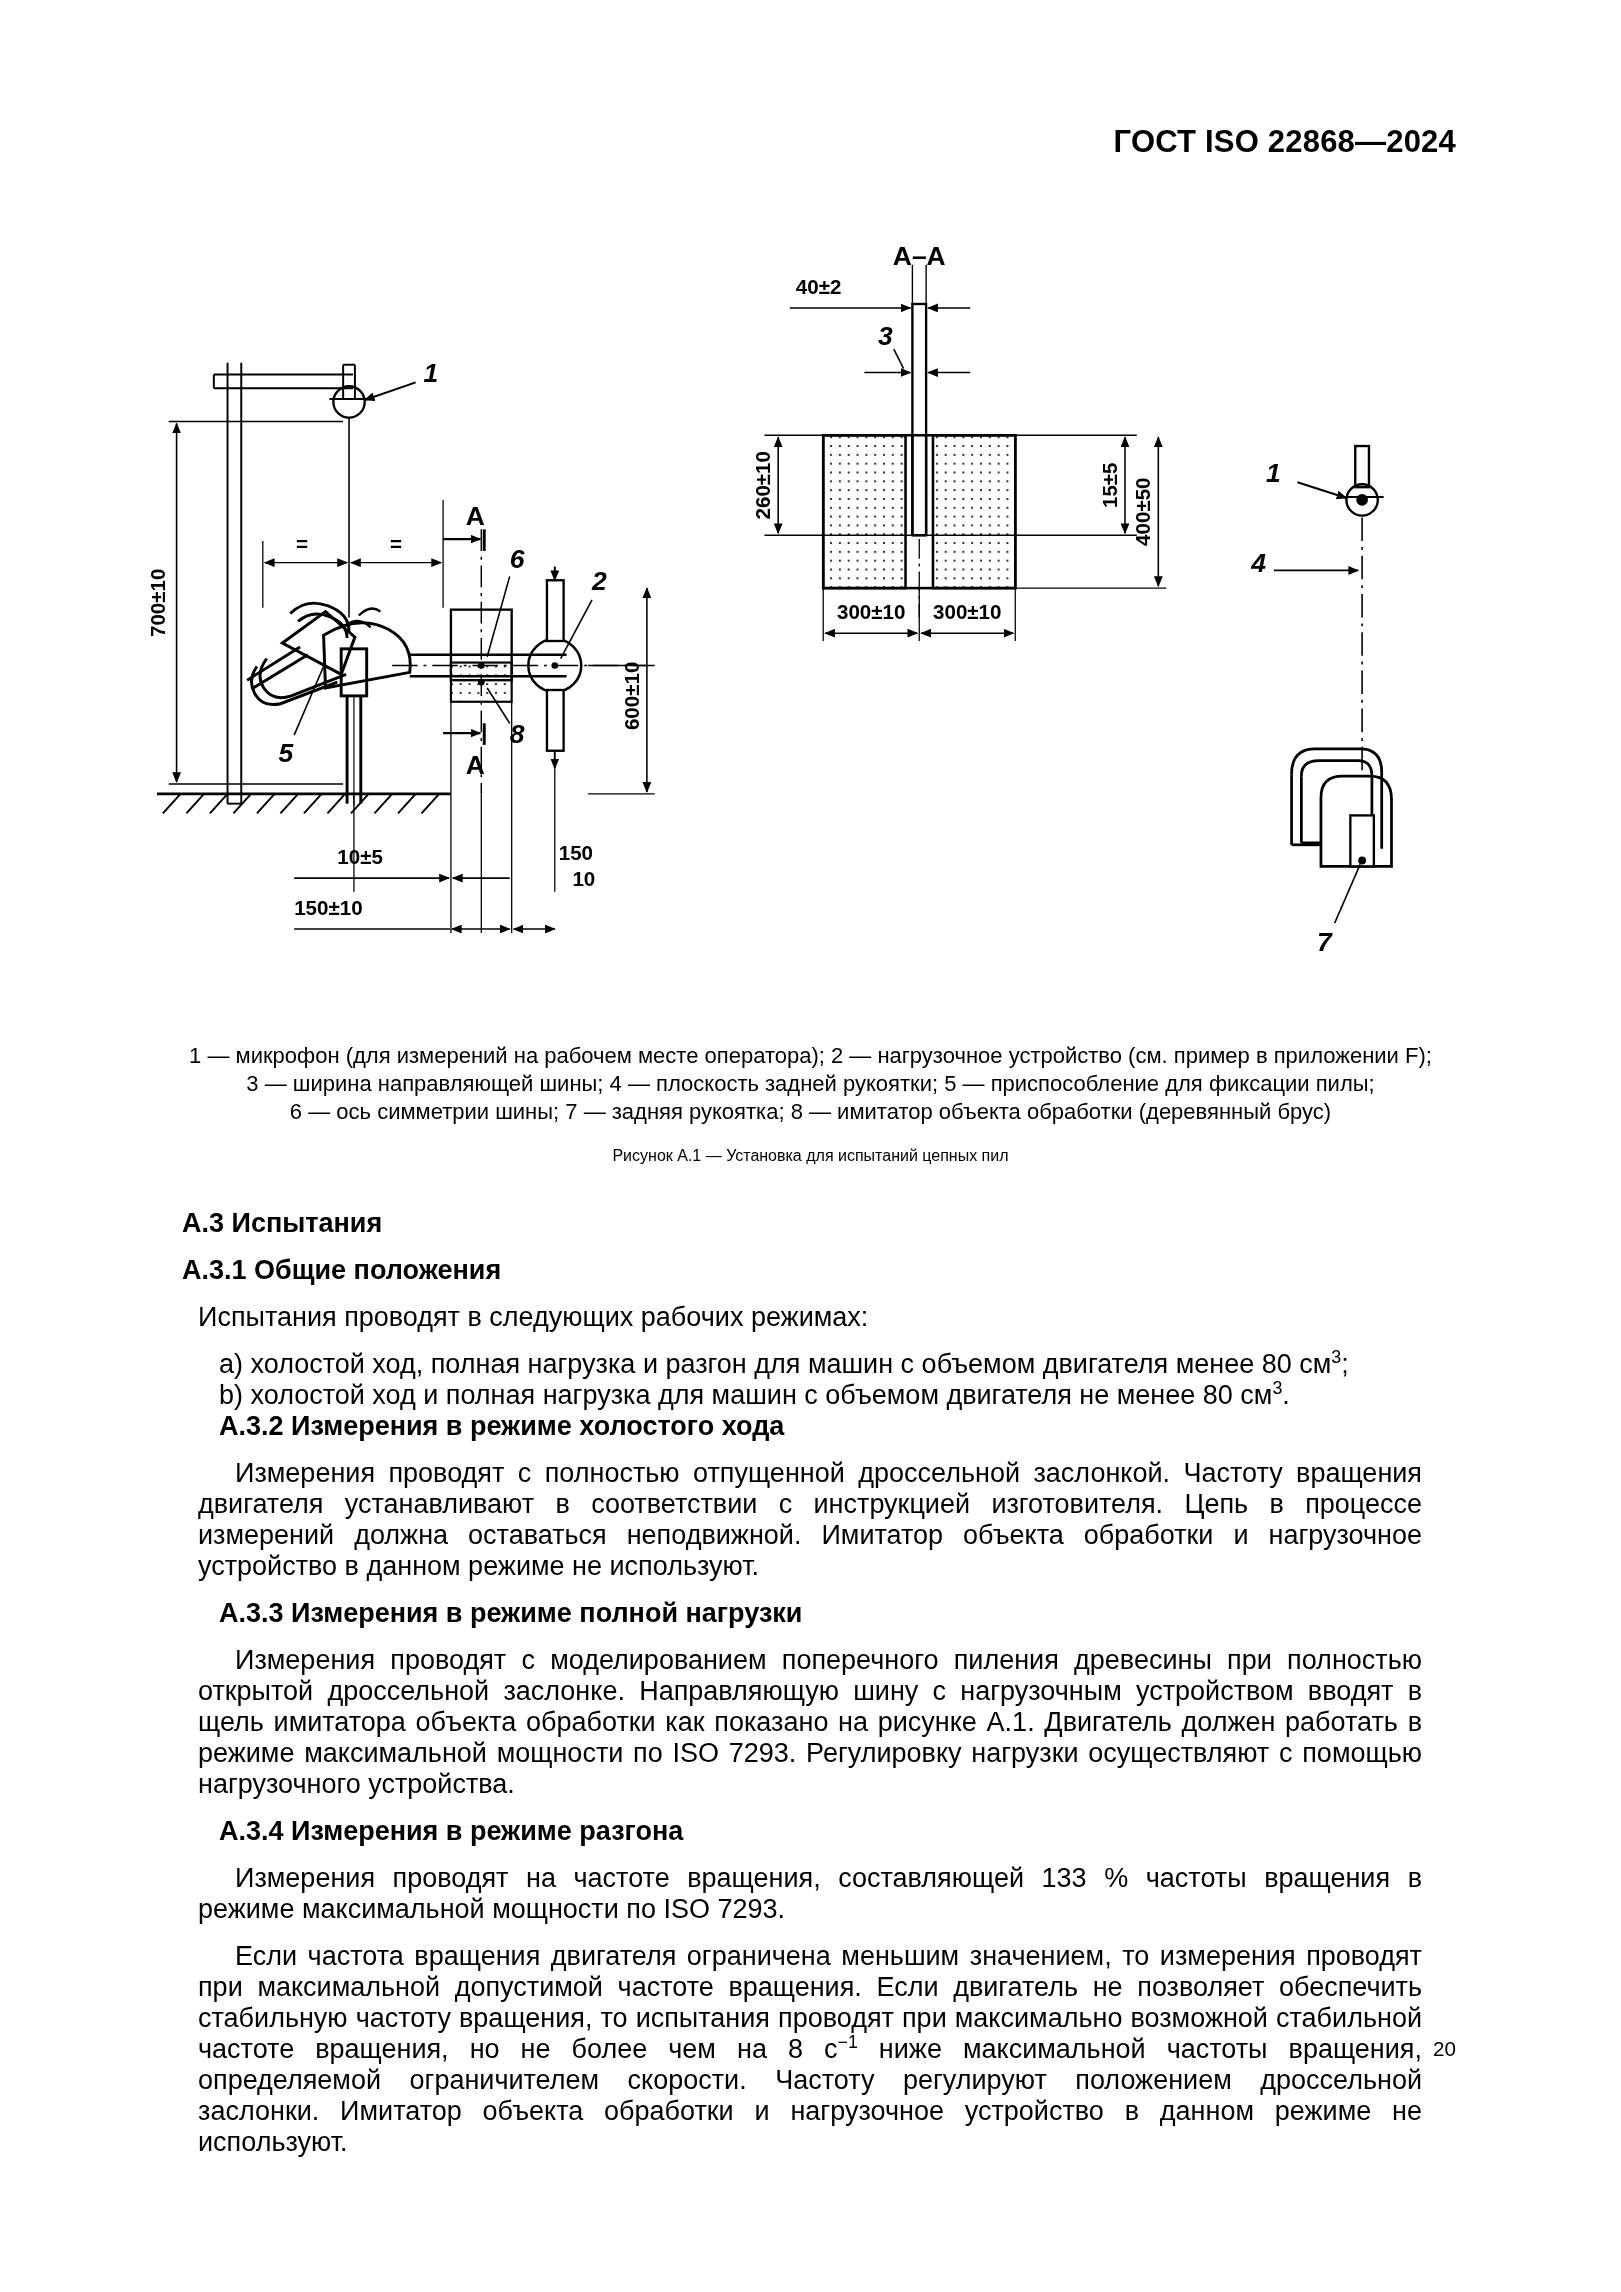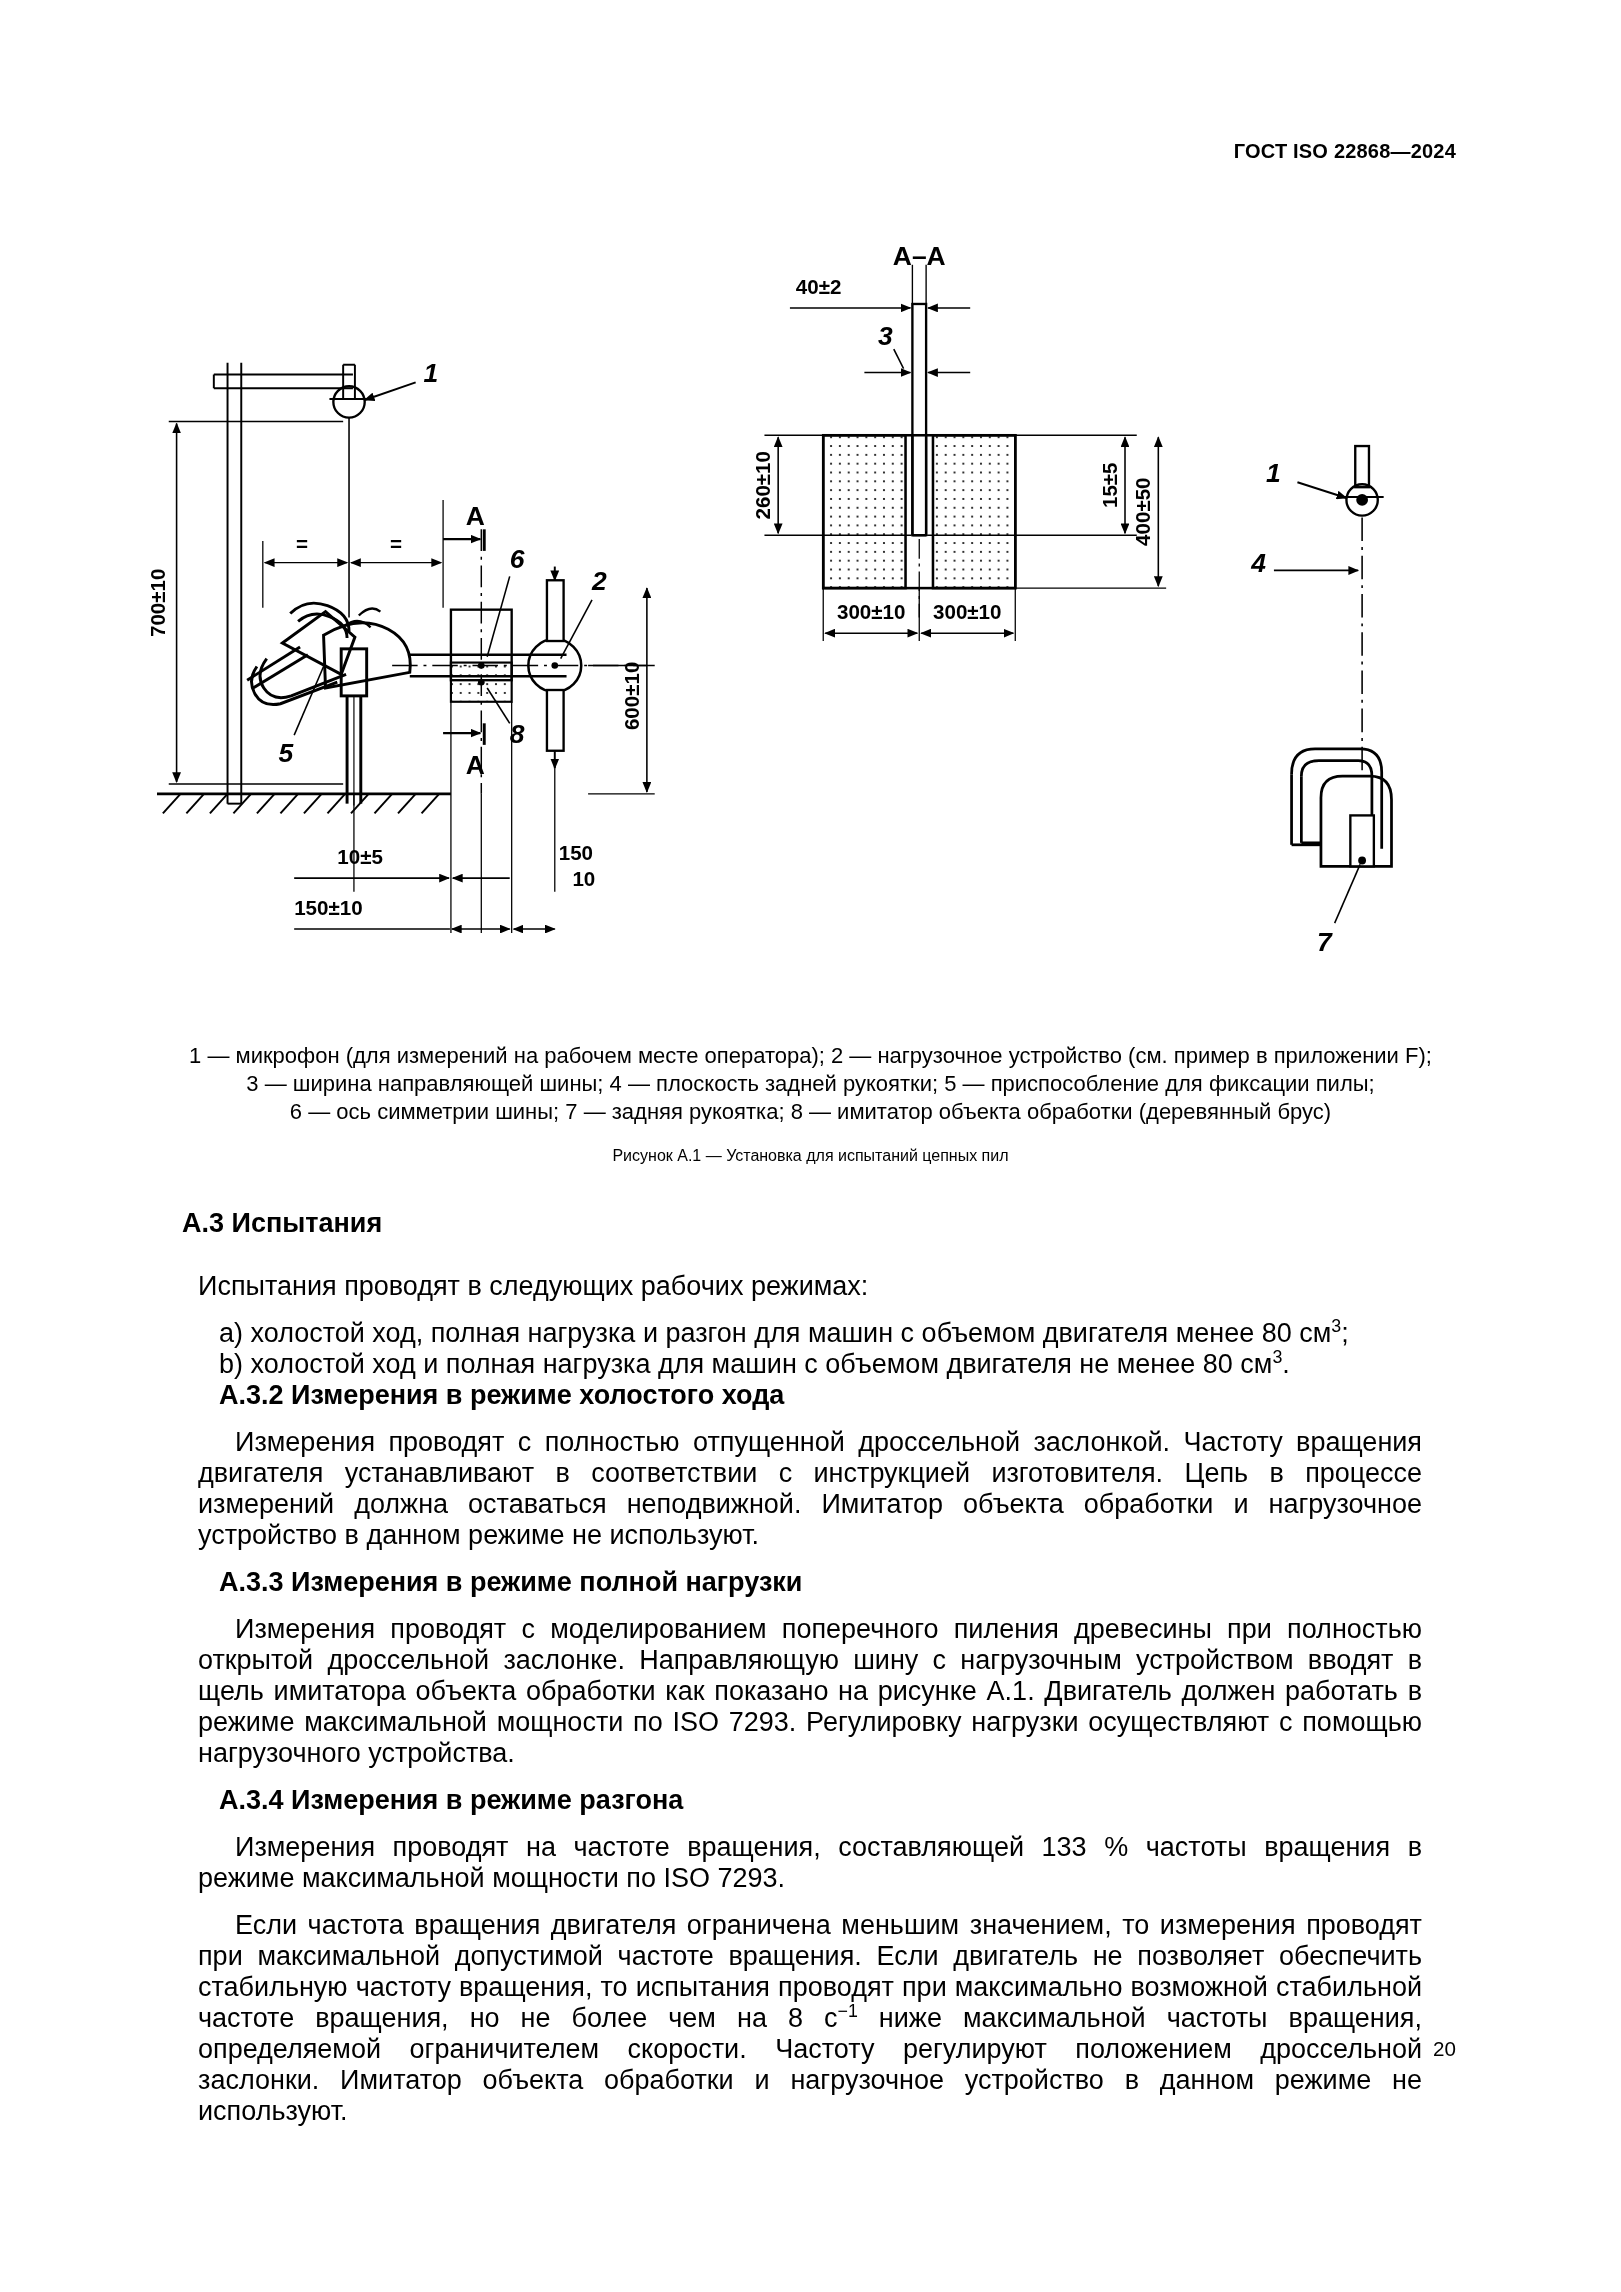--- a/index.html
+++ b/index.html
@@ -15,23 +15,23 @@
     position: relative;
     width: 1621px;
     height: 2293px;
     background: #ffffff;
     overflow: hidden;
   }
 
   
   .page-header {
     position: absolute;
-    top: 140px;
+    top: 124px;
     right: 165px;
-    font-size: 20px;
+    font-size: 31px;
     font-weight: bold;
     letter-spacing: 0.2px;
     white-space: nowrap;
   }
 
   
   #figure {
     position: absolute;
     left: 0;
     top: 206px;
@@ -375,20 +375,21 @@
   </div>
 
   <div class="fig-title">Рисунок А.1 — Установка для испытаний цепных пил</div>
 
   <div class="body">
 
     <div class="h-bold h3">А.3 Испытания</div>
 
     <div style="height:15.7px"></div>
 
+    <div class="h-bold">А.3.1 Общие положения</div>
 
     <div class="para noind">Испытания проводят в следующих рабочих режимах:</div>
 
     <div class="listitem"><span>а)  холостой ход, полная нагрузка и разгон для машин с объемом двигателя менее 80 см</span><sup>3</sup><span>;</span></div>
 
     <div class="listitem"><span>b)  холостой ход и полная нагрузка для машин с объемом двигателя не менее 80 см</span><sup>3</sup><span>.</span></div>
 
     <div class="h-bold h4-tight" style="text-indent:37px">А.3.2 Измерения в режиме холостого хода</div>
 
     <div class="para">Измерения проводят с полностью отпущенной дроссельной заслонкой. Частоту вращения двигателя устанавливают в соответствии с инструкцией изготовителя. Цепь в процессе измерений должна оставаться неподвижной. Имитатор объекта обработки и нагрузочное устройство в данном режиме не используют.</div>

